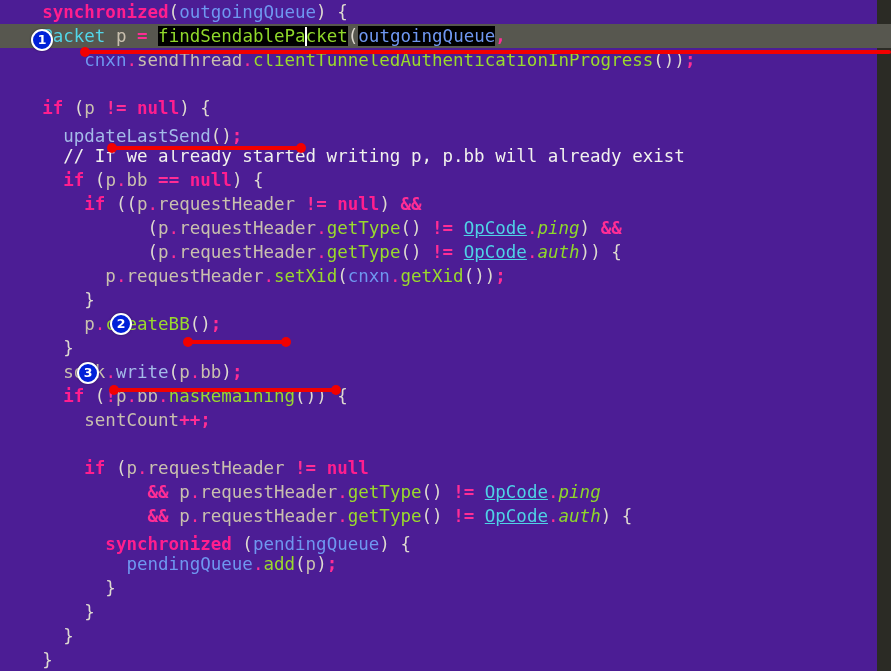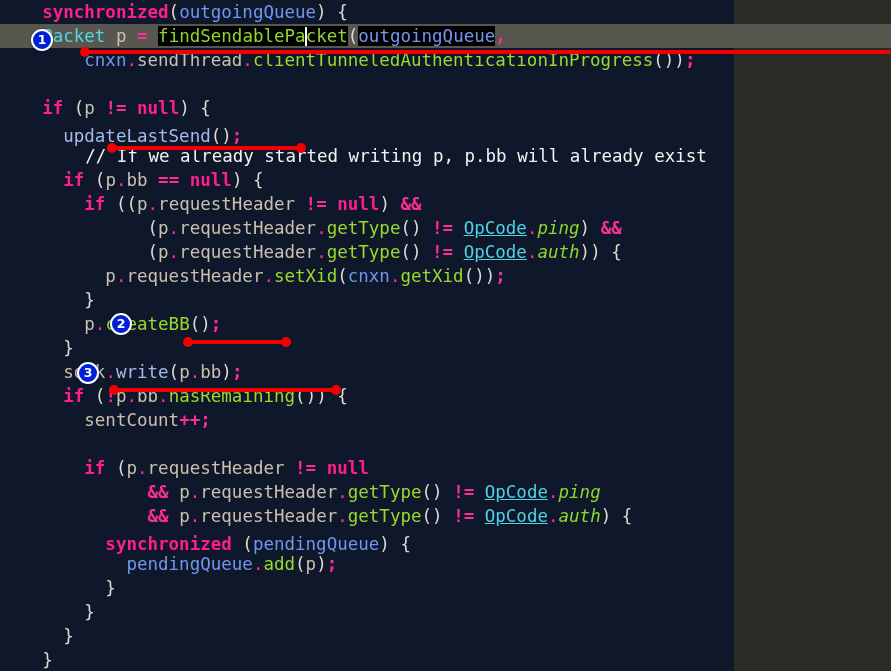--- a/index.html
+++ b/index.html
@@ -6,22 +6,22 @@
     margin: 0; padding: 0;
     background: #2b2b25;
   }
   body {
     width: 891px; height: 671px;
     overflow: hidden;
     font-family: "DejaVu Sans Mono", monospace;
   }
   #editor {
     position: relative;
-    width: 734px; height: 671px;
-    background: #0f172a;
+    width: 877px; height: 671px;
+    background: #4c1d95;
   }
   
   .line {
     position: absolute;
     left: 0;
     width: 891px;
     height: 24px;
     line-height: 24px;
     font-size: 17.5px;
     letter-spacing: 0px;
@@ -37,21 +37,21 @@
   .type    { color: #52d6e8; }
   .cls     { color: #4fd2e6; text-decoration: underline; }
   .var     { color: #c9c0ae; }
   .fld     { color: #6f97f0; }
   .mth     { color: #9ada2c; }
   .mth2    { color: #a4bbe8; }
   .punc    { color: #dedad0; }
   .op      { color: #ff2d95; font-weight: bold; }
   .dot     { color: #ff2d95; }
   .semi    { color: #ff2d95; font-weight: bold; }
-  .cmt     { color: #f2f2ee; margin-left: 22px; }
+  .cmt     { color: #f2f2ee; }
   .cst     { color: #8fd82a; font-style: italic; }
   .sel     { background: #000000; color: #8fd82a; }
   .selq    { background: #000000; color: #6f97f0; }
 
   
   .caret {
     display: inline-block;
     width: 2px;
     height: 19px;
     background: #ffffff;

